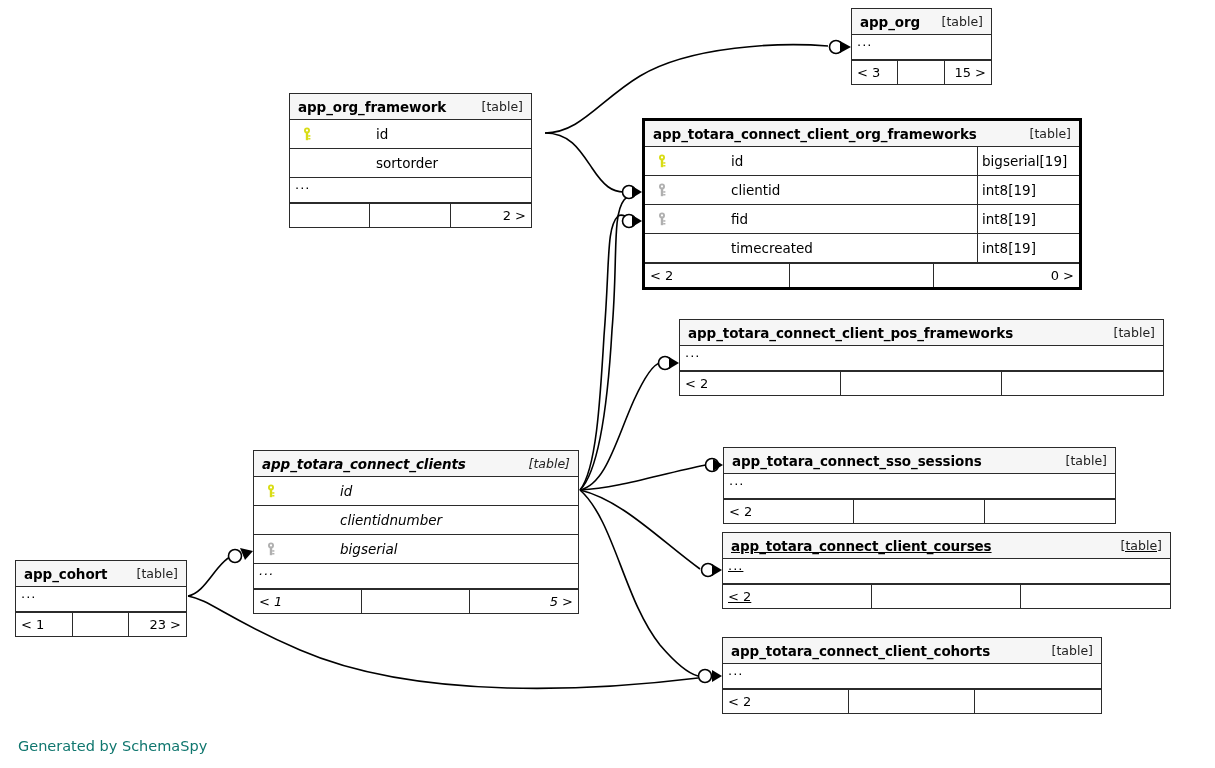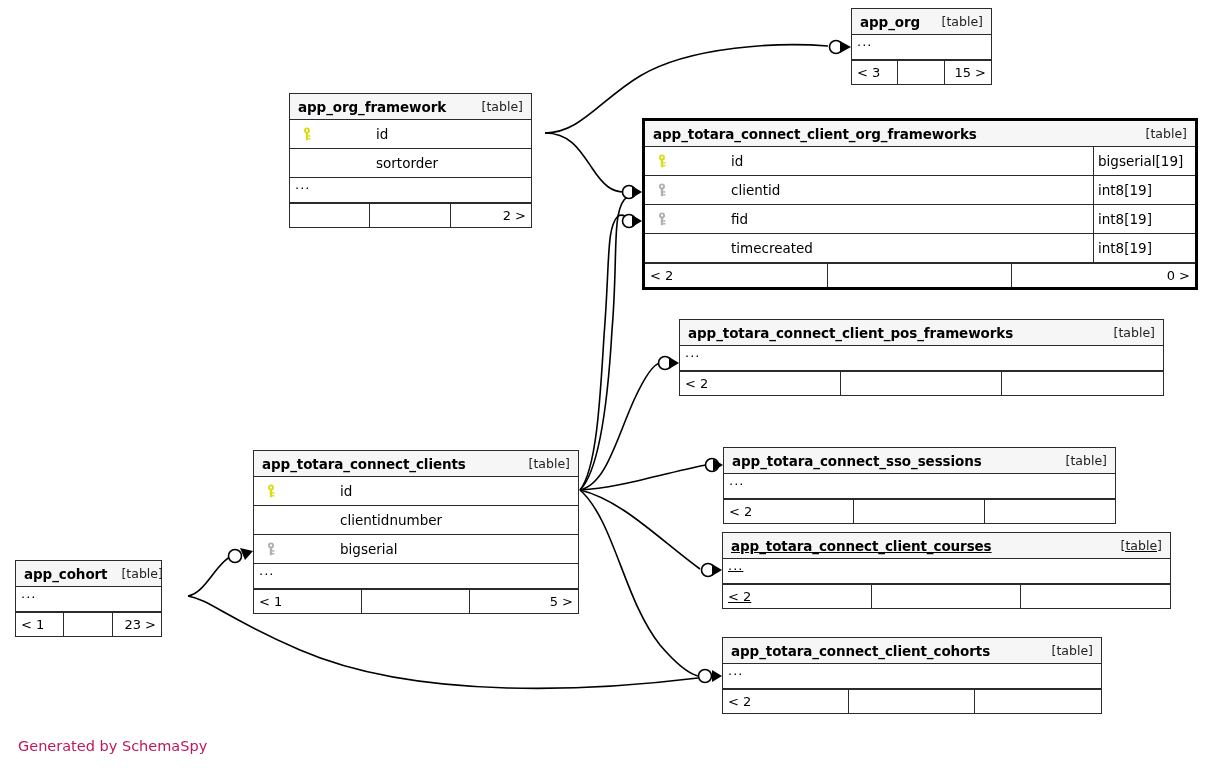--- a/index.html
+++ b/index.html
@@ -133,21 +133,21 @@
     overflow: hidden;
   }
   .fcell:last-child { border-right: none; justify-content: flex-end; }
   .fcell.left { justify-content: flex-start; }
   .fcell.right { justify-content: flex-end; }
   .credit {
     position: absolute;
     left: 18px;
     top: 738px;
     font-size: 14.5px;
-    color: #be185d;
+    color: #0f766e;
     z-index: 3;
   }
   svg.keyicon { display:block; }
 </style>
 </head>
 <body>
 
 <div id="canvas">
 
   <svg id="edges" viewBox="0 0 1215 768" width="1215" height="768">
@@ -236,21 +236,21 @@
         </div>
         <div class="row ellipsis">
           <span class="dots">...</span>
         </div>
         <div class="footer-row">
           <div class="fcell left"></div>
           <div class="fcell left"></div>
           <div class="fcell right">2 &gt;</div>
         </div>
       </div>
-      <div class="tbl focus" style="left: 642px; top: 118px; width: 556px;">
+      <div class="tbl focus" style="left: 642px; top: 118px; width: 440px;">
         <div class="tbl-title">
           <span class="tbl-name">app_totara_connect_client_org_frameworks</span>
           <span class="tbl-tag">[table]</span>
         </div>
         <div class="row">
           <div class="colname-wrap">
             <span class="keycell">
               <svg class="keyicon" width="12" height="14" viewBox="0 0 12 14">
                 <circle cx="6" cy="3.4" r="3" fill="#d9dd16"></circle>
                 <rect x="4.8" y="5.2" width="2.4" height="8" fill="#d9dd16"></rect>
@@ -327,21 +327,21 @@
         </div>
         <div class="row ellipsis">
           <span class="dots">...</span>
         </div>
         <div class="footer-row">
           <div class="fcell left">&lt; 2</div>
           <div class="fcell left"></div>
           <div class="fcell right"></div>
         </div>
       </div>
-      <div class="tbl" style="left: 253px; top: 450px; width: 326px;">
+      <div class="tbl" style="left: 253px; top: 450px; width: 326px; font-style: italic;">
         <div class="tbl-title">
           <span class="tbl-name">app_totara_connect_clients</span>
           <span class="tbl-tag">[table]</span>
         </div>
         <div class="row">
           <div class="colname-wrap">
             <span class="keycell">
               <svg class="keyicon" width="12" height="14" viewBox="0 0 12 14">
                 <circle cx="6" cy="3.4" r="3" fill="#d9dd16"></circle>
                 <rect x="4.8" y="5.2" width="2.4" height="8" fill="#d9dd16"></rect>
@@ -389,21 +389,21 @@
         </div>
         <div class="row ellipsis">
           <span class="dots">...</span>
         </div>
         <div class="footer-row">
           <div class="fcell left">&lt; 2</div>
           <div class="fcell left"></div>
           <div class="fcell right"></div>
         </div>
       </div>
-      <div class="tbl" style="left: 15px; top: 560px; width: 147px;">
+      <div class="tbl" style="left: 15px; top: 560px; width: 172px;">
         <div class="tbl-title">
           <span class="tbl-name">app_cohort</span>
           <span class="tbl-tag">[table]</span>
         </div>
         <div class="row ellipsis">
           <span class="dots">...</span>
         </div>
         <div class="footer-row">
           <div class="fcell left">&lt; 1</div>
           <div class="fcell left"></div>

